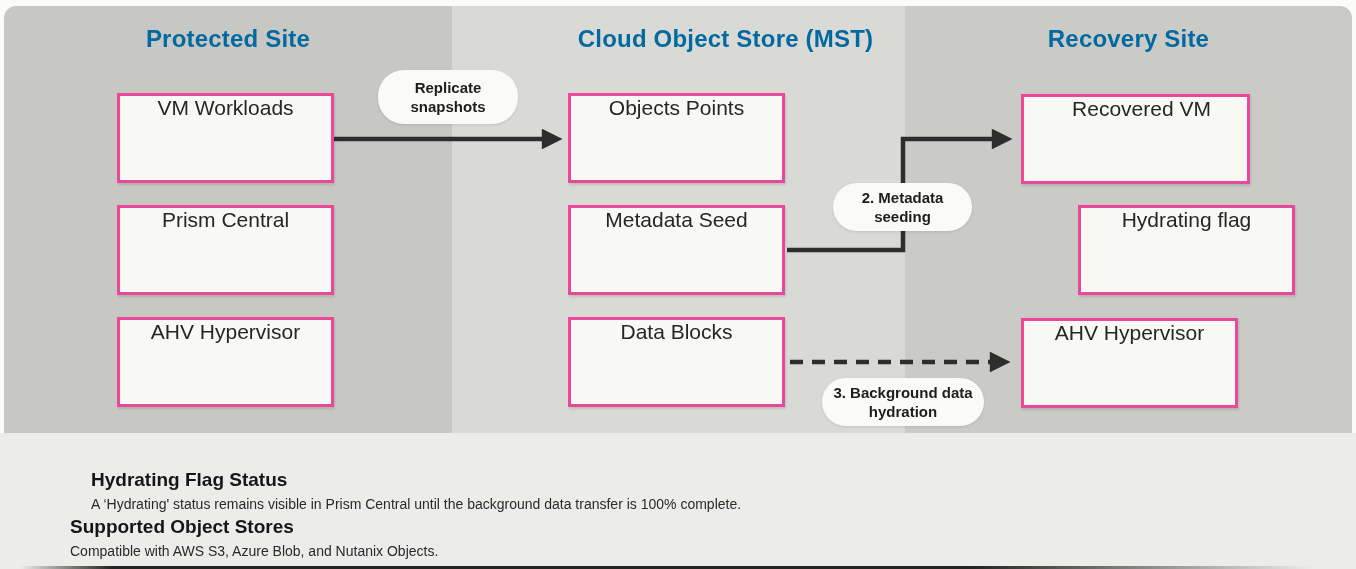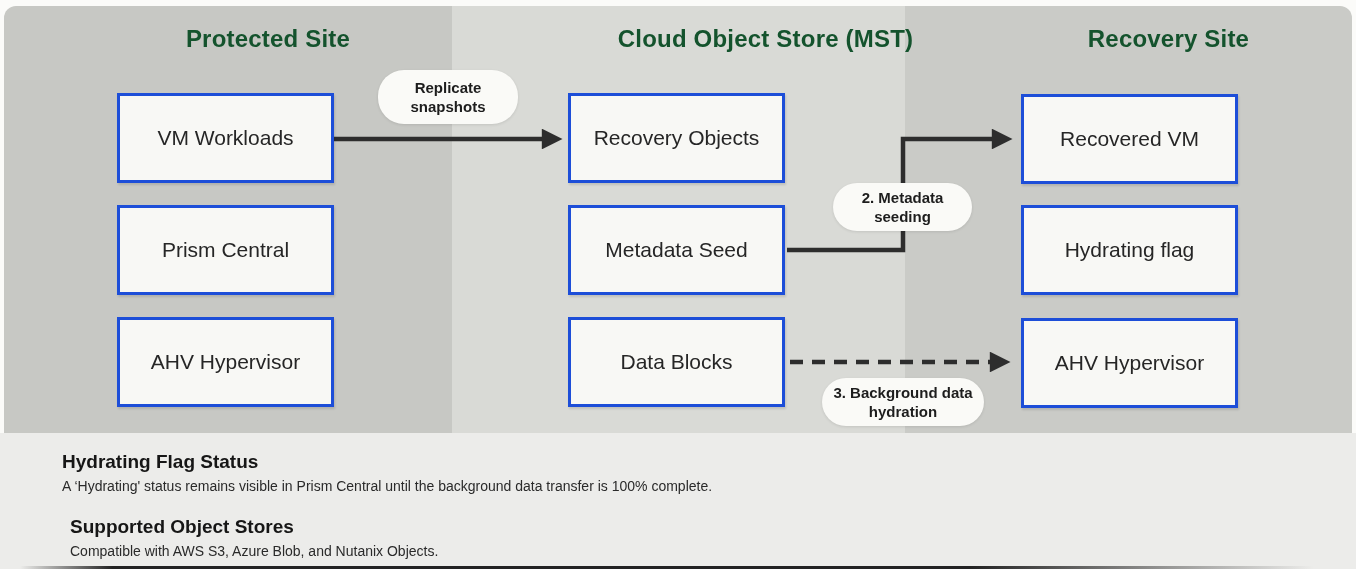--- a/index.html
+++ b/index.html
@@ -13,29 +13,29 @@
     border-radius:12px 12px 0 0;overflow:hidden;
   }
   .band{position:absolute;top:0;height:100%;}
   .band.left{left:0;width:448px;background:#c7c8c4;}
   .band.middle{left:448px;width:453px;background:#d9dad6;}
   .band.right{left:901px;width:447px;background:#cacbc7;}
   
   .notes-area{position:absolute;left:0;top:433px;width:1356px;height:136px;background:#ececea;}
   .col-title{
     position:absolute;top:24px;height:30px;line-height:30px;
-    font-weight:700;font-size:24px;text-align:center;color:#14532d;letter-spacing:.2px;padding-left:40px;
+    font-weight:700;font-size:24px;text-align:center;color:#0369a1;letter-spacing:.2px;
   }
   .col-title.c1{left:4px;width:448px;}
   .col-title.c2{left:452px;width:547px;}
   .col-title.c3{left:905px;width:447px;}
   .box{
     position:absolute;width:211px;height:84px;
-    background:#f8f8f5;border:3px solid #1d4ed8;
-    display:flex;align-items:center;justify-content:center;
+    background:#f8f8f5;border:3px solid #ec4899;
+    display:flex;justify-content:center;
     font-size:21px;color:#262626;text-align:center;
     box-shadow:1px 2px 2px rgba(0,0,0,0.12);
   }
   .pill{
     position:absolute;background:#fafaf7;border-radius:26px;
     display:flex;align-items:center;justify-content:center;text-align:center;
     font-weight:700;font-size:15px;line-height:1.3;color:#1d1d1d;
     box-shadow:0 1px 3px rgba(0,0,0,0.10);padding:20px 10px;box-sizing:border-box;
   }
   #connector-layer{position:absolute;left:0;top:0;width:1356px;height:569px;pointer-events:none;}
@@ -82,50 +82,50 @@
     <span>VM Workloads</span>
   </div>
   <div class="box" style="left:117px;top:205px;">
     <span>Prism Central</span>
   </div>
   <div class="box" style="left:117px;top:317px;">
     <span>AHV Hypervisor</span>
   </div>
 
   <div class="box" style="left:568px;top:93px;">
-    <span>Recovery Objects</span>
+    <span>Objects Points</span>
   </div>
   <div class="box" style="left:568px;top:205px;">
     <span>Metadata Seed</span>
   </div>
   <div class="box" style="left:568px;top:317px;">
     <span>Data Blocks</span>
   </div>
 
-  <div class="box" style="left:1021px;top:94px;">
+  <div class="box" style="left:1021px;top:94px;padding-left:12px;">
     <span>Recovered VM</span>
   </div>
-  <div class="box" style="left:1021px;top:205px;">
+  <div class="box" style="left:1078px;top:205px;">
     <span>Hydrating flag</span>
   </div>
   <div class="box" style="left:1021px;top:318px;">
     <span>AHV Hypervisor</span>
   </div>
 
   <div class="pill" style="left:378px;top:70px;width:140px;height:54px;">
     <span>Replicate snapshots</span>
   </div>
   <div class="pill" style="left:833px;top:183px;width:139px;height:48px;">
     <span>2. Metadata seeding</span>
   </div>
   <div class="pill" style="left:822px;top:378px;width:162px;height:48px;">
     <span>3. Background data hydration</span>
   </div>
 
-  <div class="note-block" style="top:450px;width:1260px;">
+  <div class="note-block" style="top:468px;width:1260px;margin-left:29px;">
     <div class="note-title">Hydrating Flag Status</div>
     <div class="note-body">A ‘Hydrating' status remains visible in Prism Central until the background data transfer is 100% complete.</div>
   </div>
   <div class="note-block" style="top:515px;width:1260px;margin-left:8px;">
     <div class="note-title">Supported Object Stores</div>
     <div class="note-body">Compatible with AWS S3, Azure Blob, and Nutanix Objects.</div>
   </div>
 
   <div class="bottom-edge"></div>
 

